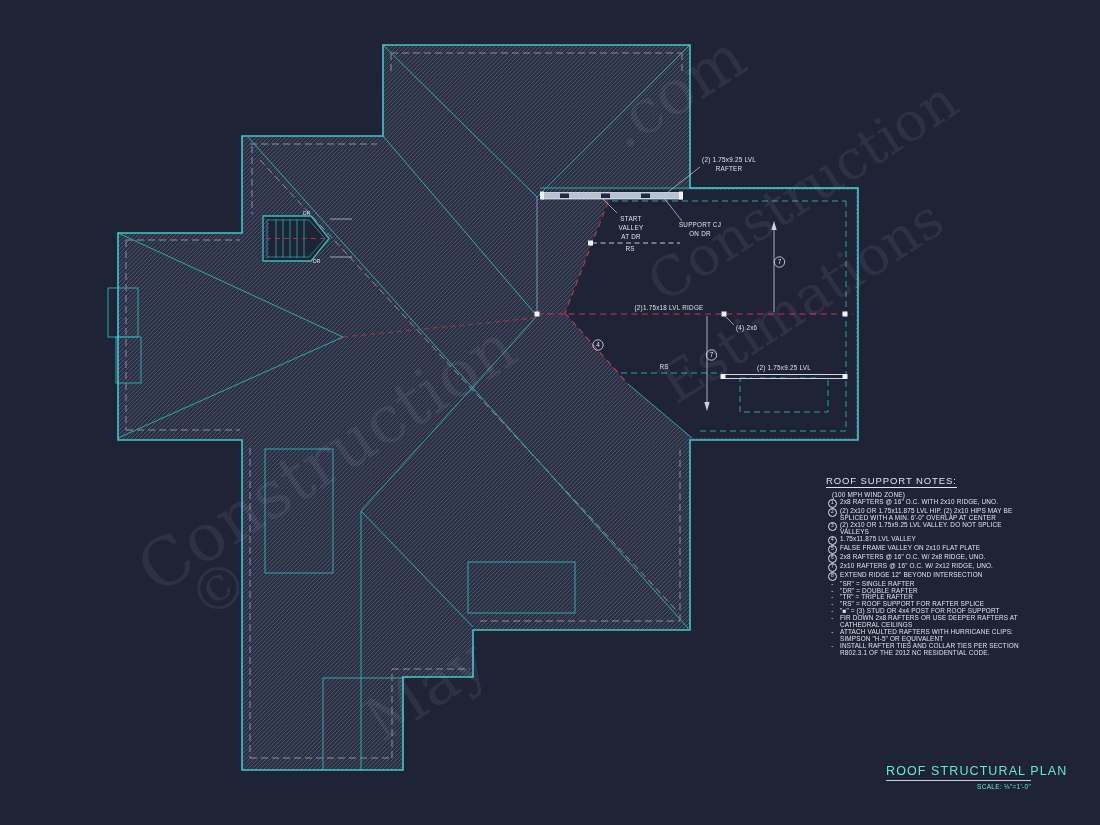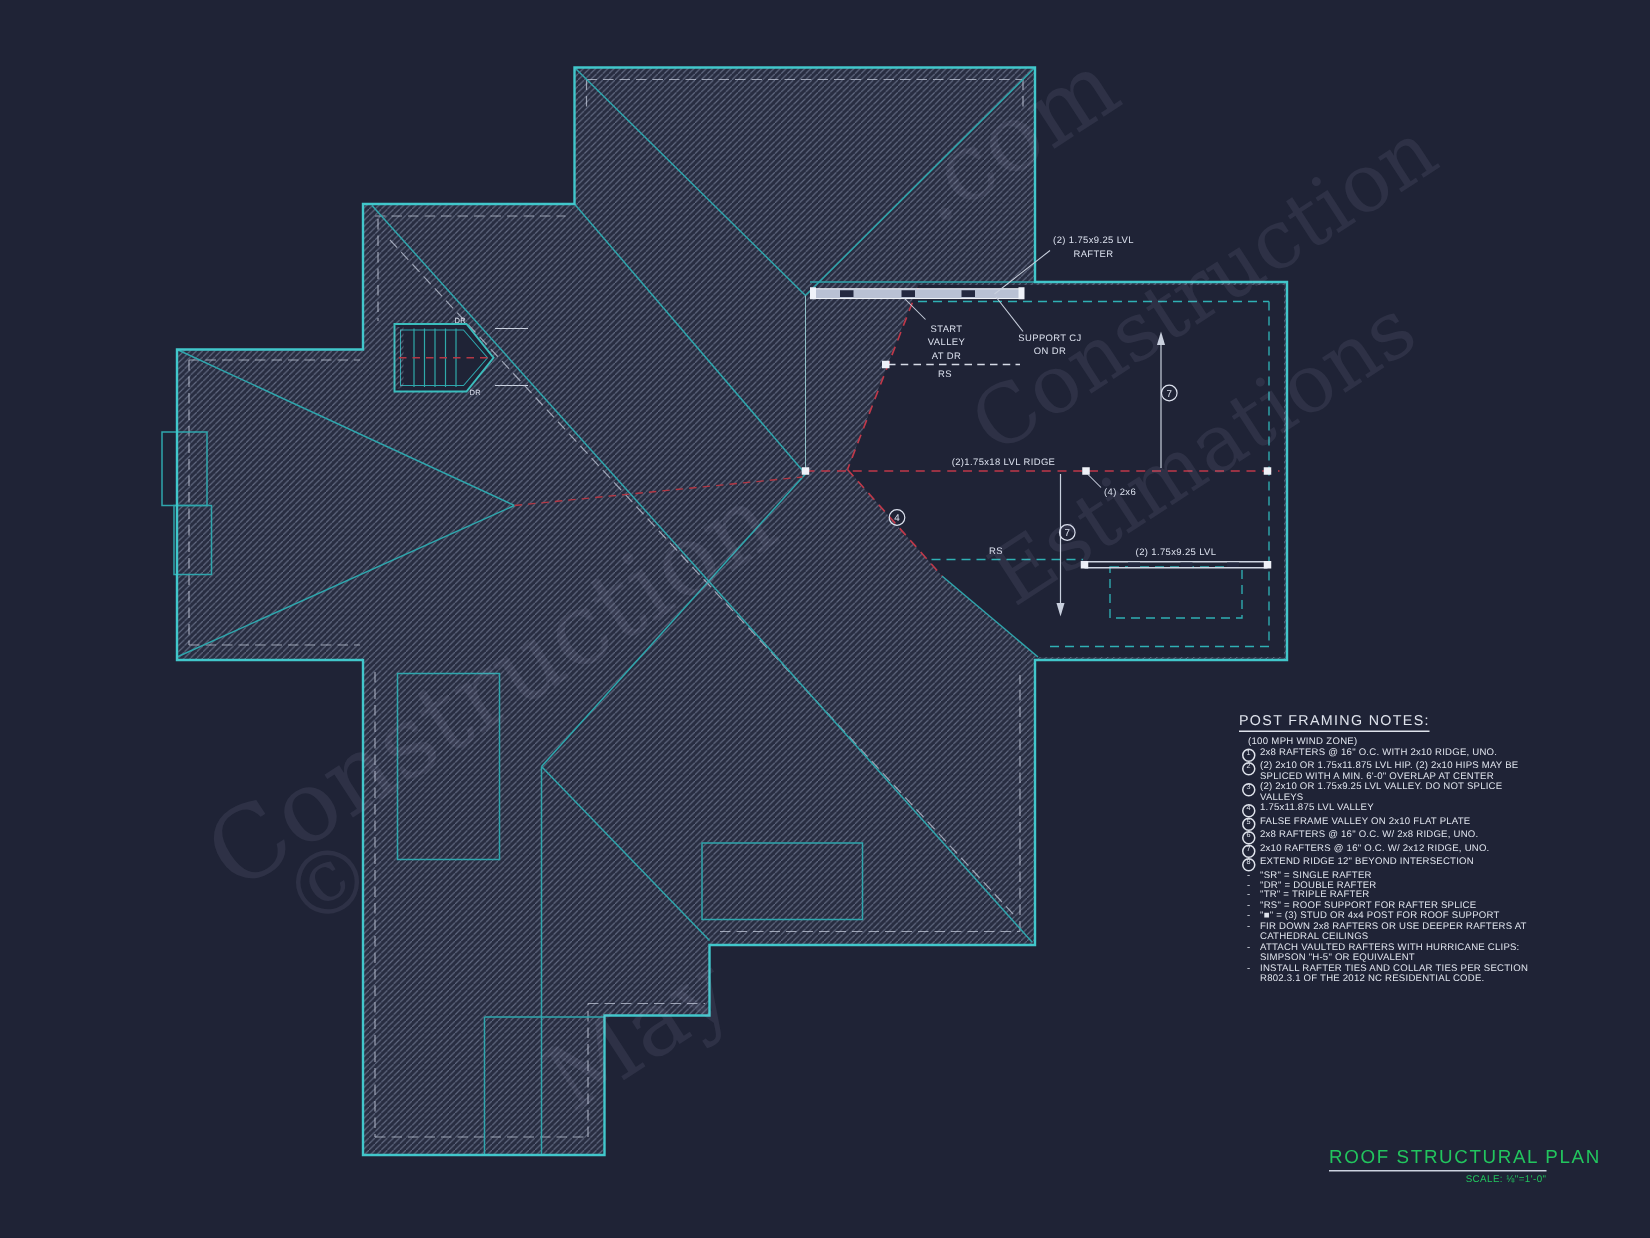--- a/index.html
+++ b/index.html
@@ -23,21 +23,21 @@
   .circtxt{font-family:"Liberation Sans",sans-serif;font-size:6.5px;fill:#dce1ee;}
   
   .notes{position:absolute;left:826px;top:470px;width:198px;color:#dfe3ec;}
   .notes-title{font-size:9.5px;letter-spacing:.9px;border-bottom:1px solid #dfe3ec;display:inline-block;padding-bottom:1px;margin-bottom:2px;}
   .notes-sub{font-size:6.4px;letter-spacing:.2px;margin:1px 0 1px 6px;}
   .note-item{display:flex;gap:3px;font-size:6.4px;line-height:6.9px;letter-spacing:.15px;margin-left:2px;}
   .note-m{flex:0 0 9px;text-align:center;}
   .note-m .circ{display:inline-block;width:7px;height:7px;border:.7px solid #dfe3ec;border-radius:50%;font-size:4.8px;line-height:6.4px;text-align:center;}
   .note-t{flex:1;}
   
-  .titleblock{position:absolute;left:886px;top:764px;width:145px;color:#22c55e;}
+  .titleblock{position:absolute;left:886px;top:764px;width:145px;color:#5eead4;}
   .tb-title{font-size:12.5px;letter-spacing:1.1px;border-bottom:1px solid #cdd3e0;padding-bottom:2px;white-space:nowrap;}
   .tb-scale{font-size:6.5px;text-align:right;margin-top:2px;letter-spacing:.3px;}
   
   .watermark{position:absolute;left:0;top:0;width:1100px;height:825px;pointer-events:none;overflow:hidden;}
   .wm{position:absolute;font-family:"DejaVu Serif","Liberation Serif",serif;color:rgba(195,205,230,0.09);transform:rotate(-33deg);white-space:nowrap;}
 </style>
 </head>
 <body>
 
 <div class="stage">
@@ -180,21 +180,21 @@
   <div class="watermark" id="wm-layer">
       <span class="wm" style="left: 600px; top: 55px; font-size: 62px;">.com</span>
       <span class="wm" style="left: 625px; top: 160px; font-size: 54px;">Construction</span>
       <span class="wm" style="left: 640px; top: 270px; font-size: 54px;">Estimations</span>
       <span class="wm" style="left: 110px; top: 420px; font-size: 66px;">Construction</span>
       <span class="wm" style="left: 190px; top: 555px; font-size: 58px;">©</span>
       <span class="wm" style="left: 360px; top: 655px; font-size: 60px;">May</span>
     </div>
 
   <div class="notes">
-    <div class="notes-title">POST FRAMING NOTES:</div>
+    <div class="notes-title">ROOF SUPPORT NOTES:</div>
     <div class="notes-sub">(100 MPH WIND ZONE)</div>
     <div id="notes-list">
         <div class="note-item">
           <span class="note-m"><span class="circ">1</span></span>
           <span class="note-t">2x8 RAFTERS @ 16" O.C. WITH 2x10 RIDGE, UNO.</span>
         </div>
         <div class="note-item">
           <span class="note-m"><span class="circ">2</span></span>
           <span class="note-t">(2) 2x10 OR 1.75x11.875 LVL HIP. (2) 2x10 HIPS MAY BE SPLICED WITH A MIN. 6'-0" OVERLAP AT CENTER</span>
         </div>

